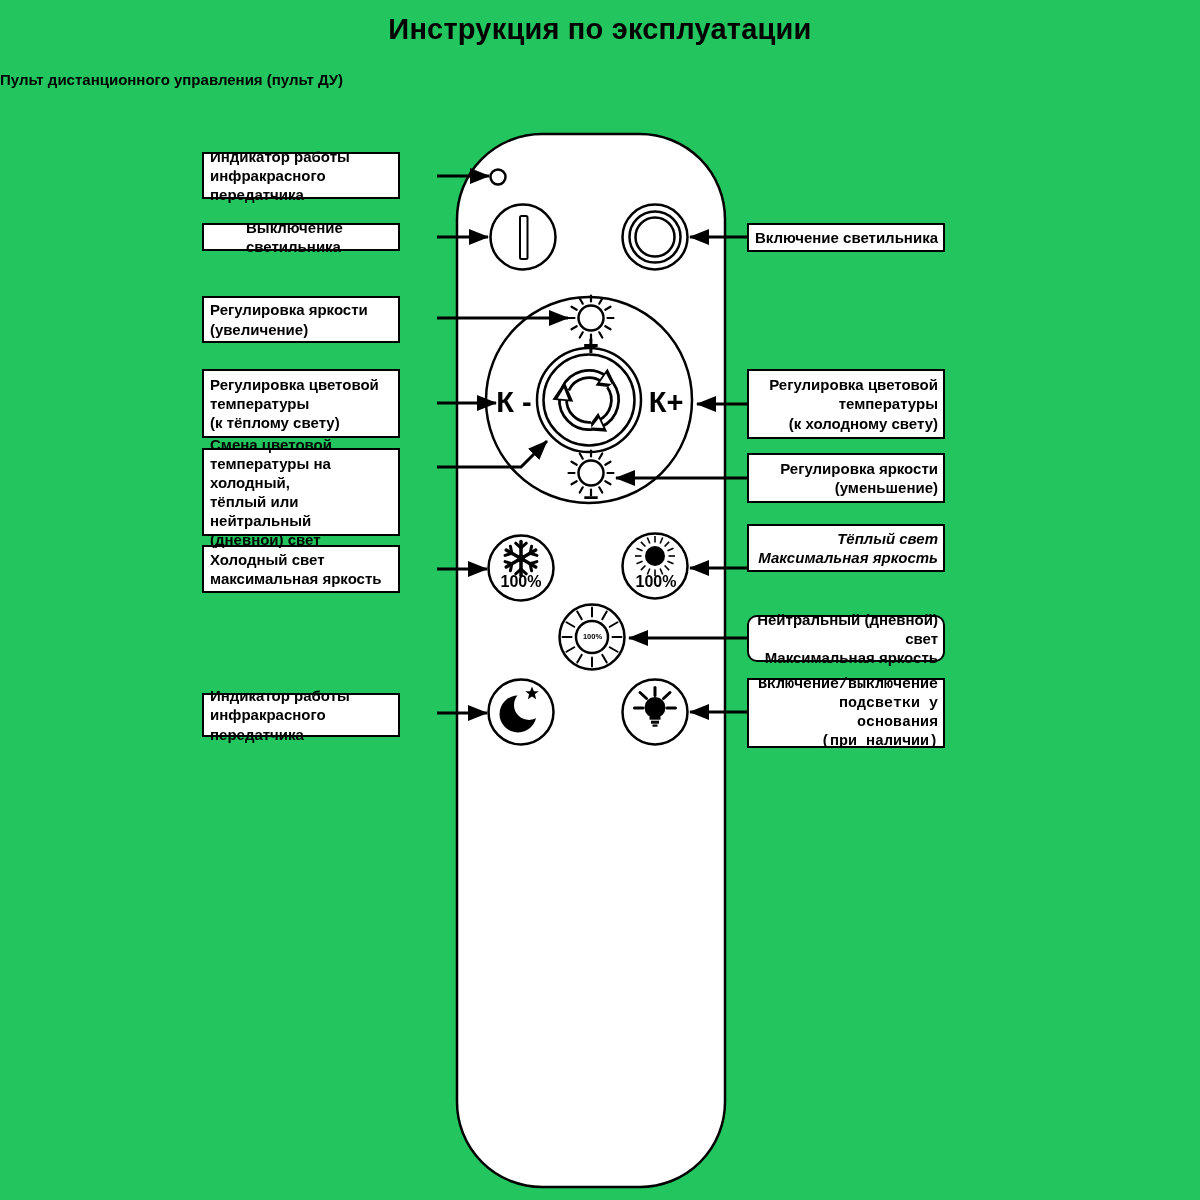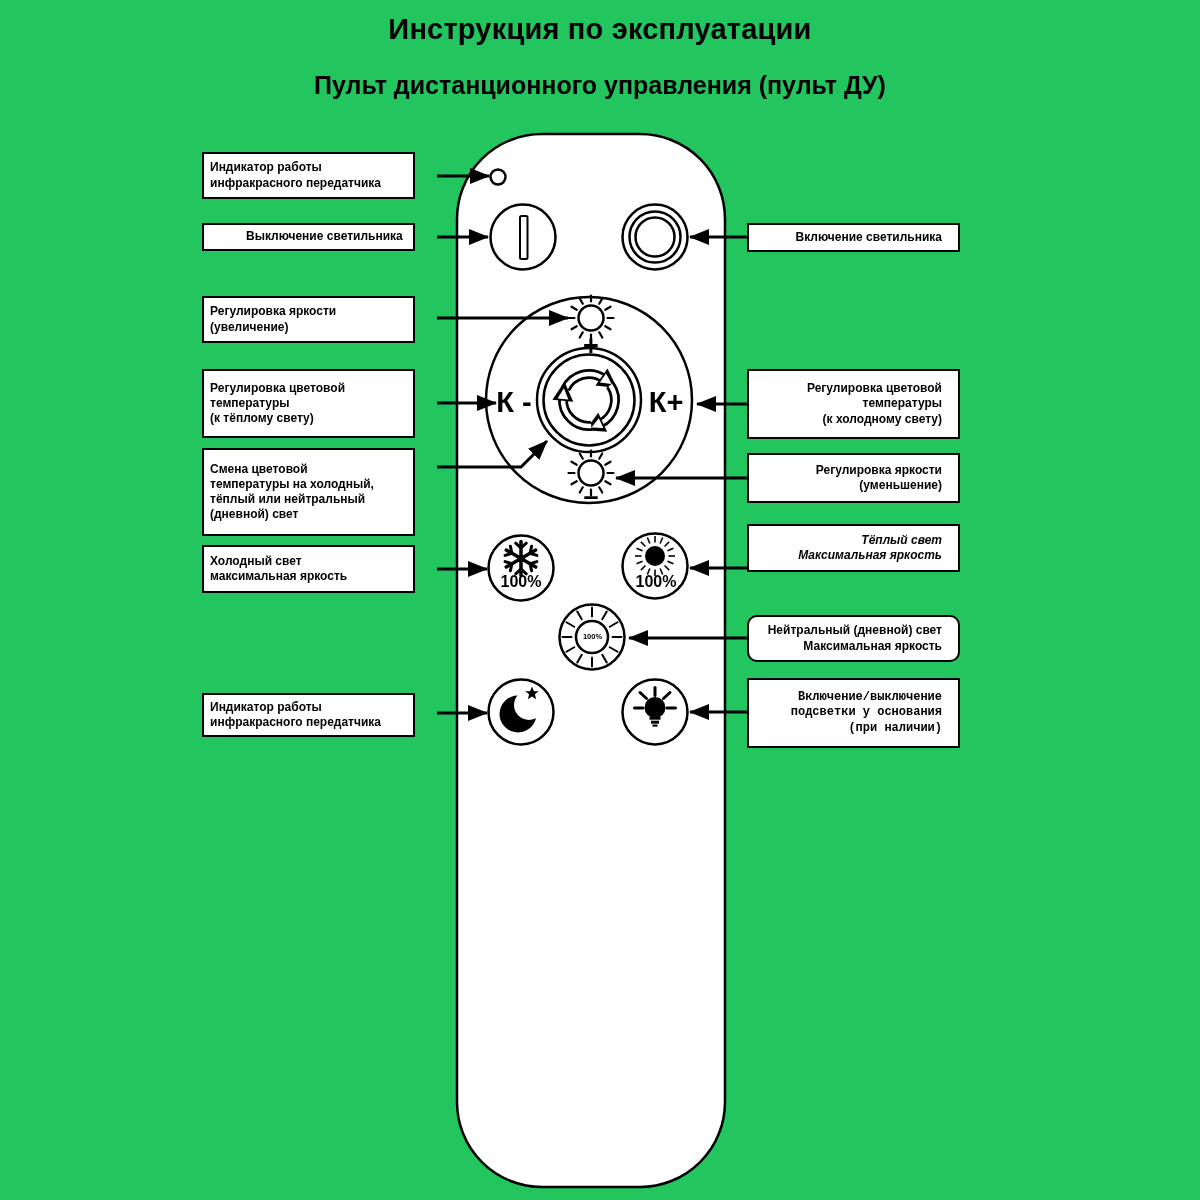--- a/index.html
+++ b/index.html
@@ -1,26 +1,26 @@
 <!DOCTYPE html>
 <html><head>
 <meta charset="utf-8">
 <style>
   html,body{margin:0;padding:0;background:#fff;}
   body{width:1200px;height:1200px;font-family:"Liberation Sans",sans-serif;color:#000;}
   .canvas{position:relative;width:1200px;height:1200px;background:#22c55e;overflow:hidden;}
   .title{position:absolute;left:0;right:0;top:13px;text-align:center;
          font-size:29px;font-weight:bold;letter-spacing:.2px;}
-  .subtitle{position:absolute;left:0;right:0;top:71px;text-align:center;
-            font-size:25px;font-weight:bold;}
+  .subtitle{position:absolute;left:0;right:0;top:71px;
+            font-size:15px;font-weight:bold;}
   .diagram-svg{position:absolute;left:0;top:0;}
-  .callout{position:absolute;width:213px;box-sizing:border-box;border:2.5px solid #000;
+  .callout{position:absolute;width:198px;box-sizing:border-box;border:2.5px solid #000;
            background:#fff;display:flex;align-items:center;padding:2px 6px;
-           font-size:12px;font-weight:bold;line-height:1.27;white-space:pre-line;}
-  .callout.right{justify-content:flex-end;text-align:right;padding:2px 16px;}
+           font-size:15px;font-weight:bold;line-height:1.27;white-space:pre-line;}
+  .callout.right{justify-content:flex-end;text-align:right;padding:2px 5px;}
   .rlabel{position:absolute;transform:translate(-50%,-50%);font-weight:bold;
           white-space:nowrap;line-height:1;}
 </style>
 </head>
 <body>
 
 <div class="canvas">
 
   <div class="title">Инструкция по эксплуатации</div>
   <div class="subtitle">Пульт дистанционного управления (пульт ДУ)</div>

